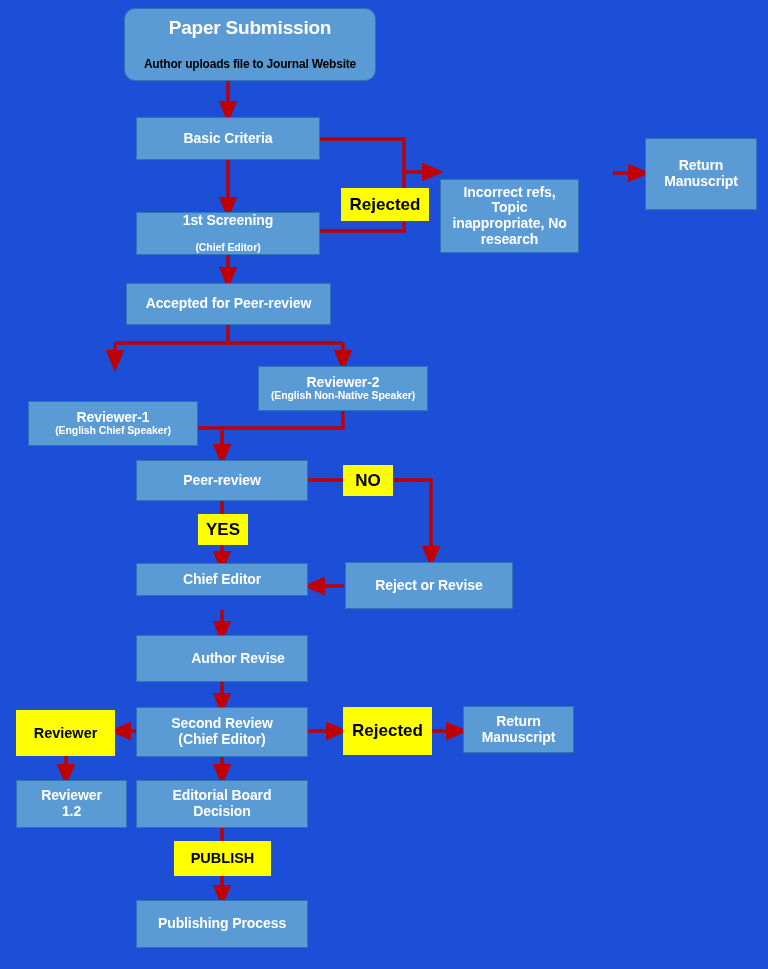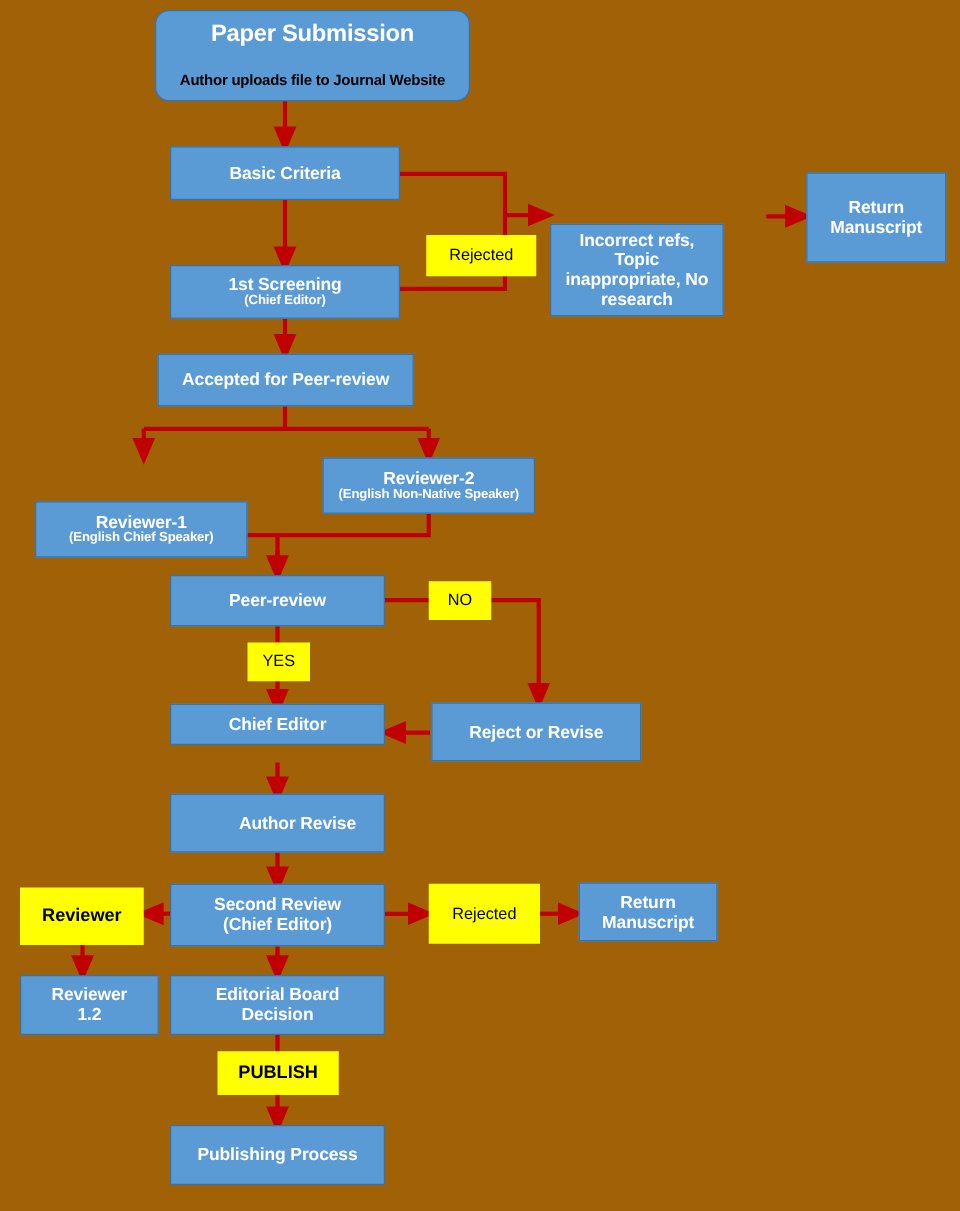--- a/index.html
+++ b/index.html
@@ -7,21 +7,21 @@
     padding: 0;
     background: #ffffff;
   }
   body {
     font-family: "Liberation Sans", sans-serif;
   }
   #canvas {
     position: relative;
     width: 768px;
     height: 969px;
-    background: #a16207;
+    background: #1d4ed8;
     overflow: hidden;
   }
   .node {
     position: absolute;
     box-sizing: border-box;
     display: flex;
     flex-direction: column;
     align-items: center;
     justify-content: center;
     text-align: center;
@@ -57,22 +57,22 @@
     color: #ffffff;
     letter-spacing: -0.2px;
   }
   .t-hero-sub {
     font-weight: bold;
     font-size: 12px;
     color: #000000;
     letter-spacing: -0.2px;
   }
   .t-tag {
-    font-weight: normal;
-    font-size: 13px;
+    font-weight: bold;
+    font-size: 17px;
     color: #000000;
   }
   .t-tag-lg {
     font-weight: bold;
     font-size: 14.5px;
     color: #000000;
   }
   svg.edges {
     position: absolute;
     left: 0;
@@ -146,21 +146,21 @@
 
   <div class="node blue rounded" style="left:124px; top:8px; width:252px; height:73px;">
     <div class="t-hero">Paper Submission</div>
     <div class="t-hero-sub" style="margin-top:20px;">Author uploads file to Journal Website</div>
   </div>
 
   <div class="node blue" style="left:136px; top:117px; width:184px; height:43px;">
     <div class="t-main">Basic Criteria</div>
   </div>
 
-  <div class="node blue" style="left:136px; top:212px; width:184px; height:43px;">
+  <div class="node blue" style="left:136px; top:212px; width:184px; height:43px;justify-content:space-between;">
     <div class="t-main">1st Screening</div>
     <div class="t-sub">(Chief Editor)</div>
   </div>
 
   <div class="node yellow" style="left:341px; top:188px; width:88px; height:33px;">
     <div class="t-tag">Rejected</div>
   </div>
 
   <div class="node blue" style="left:440px; top:137px; width:139px; height:74px; padding:0 8px;margin-top:42px;">
     <div class="t-main">Incorrect refs, Topic inappropriate, No research</div>

